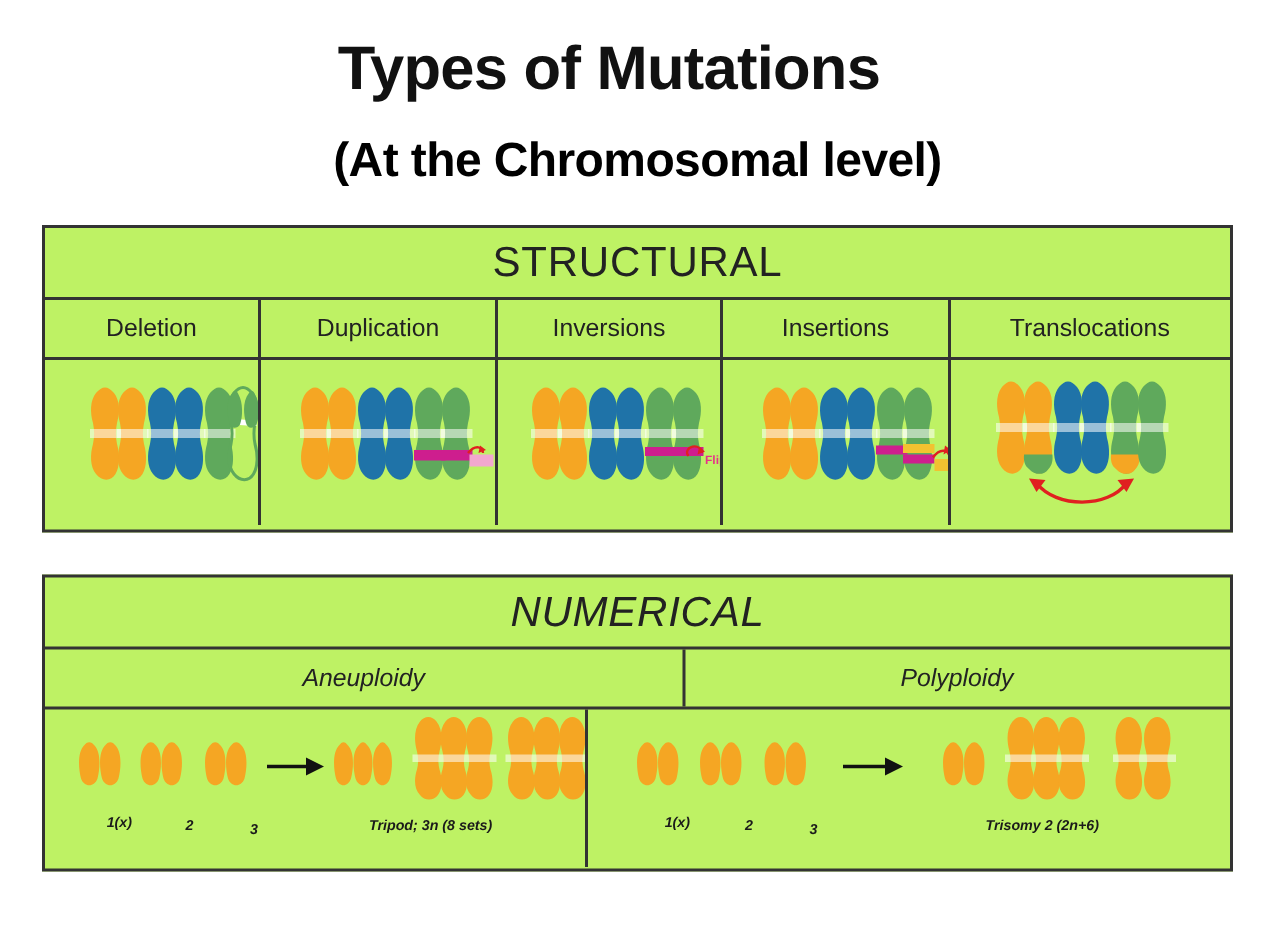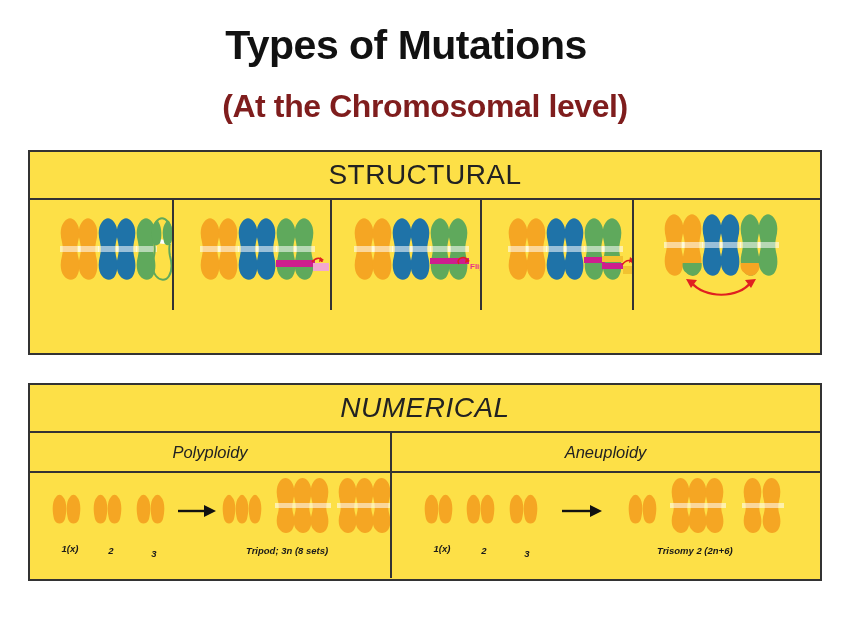--- a/index.html
+++ b/index.html
@@ -10,25 +10,25 @@
   }
   .page{position:absolute;inset:0;}
 
   
   .title{
     position:absolute;top:22px;left:0;width:812px;text-align:center;
     font-size:41px;font-weight:bold;letter-spacing:-0.5px;color:#111111;
   }
   .subtitle{
     position:absolute;top:88px;left:0;width:850px;text-align:center;
-    font-size:32px;font-weight:bold;letter-spacing:-0.4px;color:#7f1d1d;
+    font-size:32px;font-weight:bold;letter-spacing:-0.4px;color:#000000;
   }
 
   
-  .tbl{position:absolute;border:2.5px solid #333333;box-sizing:border-box;background:#fde047;}
+  .tbl{position:absolute;border:2.5px solid #333333;box-sizing:border-box;background:#bef264;}
   #structural-table{left:28px;top:150px;width:794px;height:205px;}
   #numerical-table{left:28px;top:383px;width:794px;height:198px;font-style:italic;}
 
   .band-title{
     height:48px;border-bottom:2.5px solid #333333;
     display:flex;align-items:center;justify-content:center;
     font-size:28px;letter-spacing:0.5px;color:#222222;box-sizing:border-box;
   }
   .hdr-row{display:flex;height:40px;border-bottom:2.5px solid #333333;box-sizing:border-box;}
   .hdr-cell{
@@ -54,21 +54,21 @@
   #structural-table .body-row{height:110px;}
 
   
   .n-poly{width:362px;}
   .n-aneu{width:427px;}
   #numerical-table .hdr-row{height:40px;}
   #numerical-table .body-row{height:105px;}
   svg{display:block;overflow:visible;}
   .lbl{
     position:absolute;font-size:9.5px;color:#1a1a1a;font-weight:bold;
-    text-align:center;white-space:nowrap;
+    text-align:right;white-space:nowrap;
   }
   .cap{
     position:absolute;font-size:9.5px;color:#1a1a1a;font-weight:bold;
     white-space:nowrap;
   }
   .fliptxt{
     position:absolute;font-size:8px;font-weight:bold;color:#E8308A;white-space:nowrap;
   }
 </style>
 </head>
@@ -76,20 +76,27 @@
 
 <div class="page">
 
   <div class="title">Types of Mutations</div>
   <div class="subtitle">(At the Chromosomal level)</div>
 
   <div class="tbl" id="structural-table">
 
     <div class="band-title">STRUCTURAL</div>
 
+    <div class="hdr-row">
+      <div class="hdr-cell c-del">Deletion</div>
+      <div class="hdr-cell c-dup">Duplication</div>
+      <div class="hdr-cell c-inv">Inversions</div>
+      <div class="hdr-cell c-ins">Insertions</div>
+      <div class="hdr-cell c-trn">Translocations</div>
+    </div>
 
     <div class="body-row">
 
       <div class="body-cell c-del">
         <svg width="144" height="110" viewBox="0 0 144 110">
           <g>
               <path d="M34,22 C30,27 30,35 32,42 C33,47 33,51 32,56 C30,63 30,71 34,76 C38,81 44,81 47,76 C50,71 50,63 48,56 C47,51 47,47 48,42 C50,35 50,27 46,22 C42,17 38,17 34,22 Z" fill="#F5A623"></path>
               <rect x="30" y="46" width="21" height="6" fill="#FFFFFF" opacity="0.55"></rect>
             </g>
           <g>
@@ -254,22 +261,22 @@
         </svg>
       </div>
     </div>
   </div>
 
   <div class="tbl" id="numerical-table">
 
     <div class="band-title">NUMERICAL</div>
 
     <div class="hdr-row">
+      <div class="hdr-cell n-aneu">Aneuploidy</div>
       <div class="hdr-cell n-poly">Polyploidy</div>
-      <div class="hdr-cell n-aneu">Aneuploidy</div>
     </div>
 
     <div class="body-row">
 
       <div class="body-cell n-poly">
         <svg width="362" height="105" viewBox="0 0 362 105">
           <g fill="#F5A623">
             <path d="M26,24 C22,28 22,38 24,46 C26,52 33,52 35,46 C37,38 37,28 33,24 C31,21 28,21 26,24 Z"></path>
             <path d="M40,24 C36,28 36,38 38,46 C40,52 47,52 49,46 C51,38 51,28 47,24 C45,21 42,21 40,24 Z"></path>
           </g>

